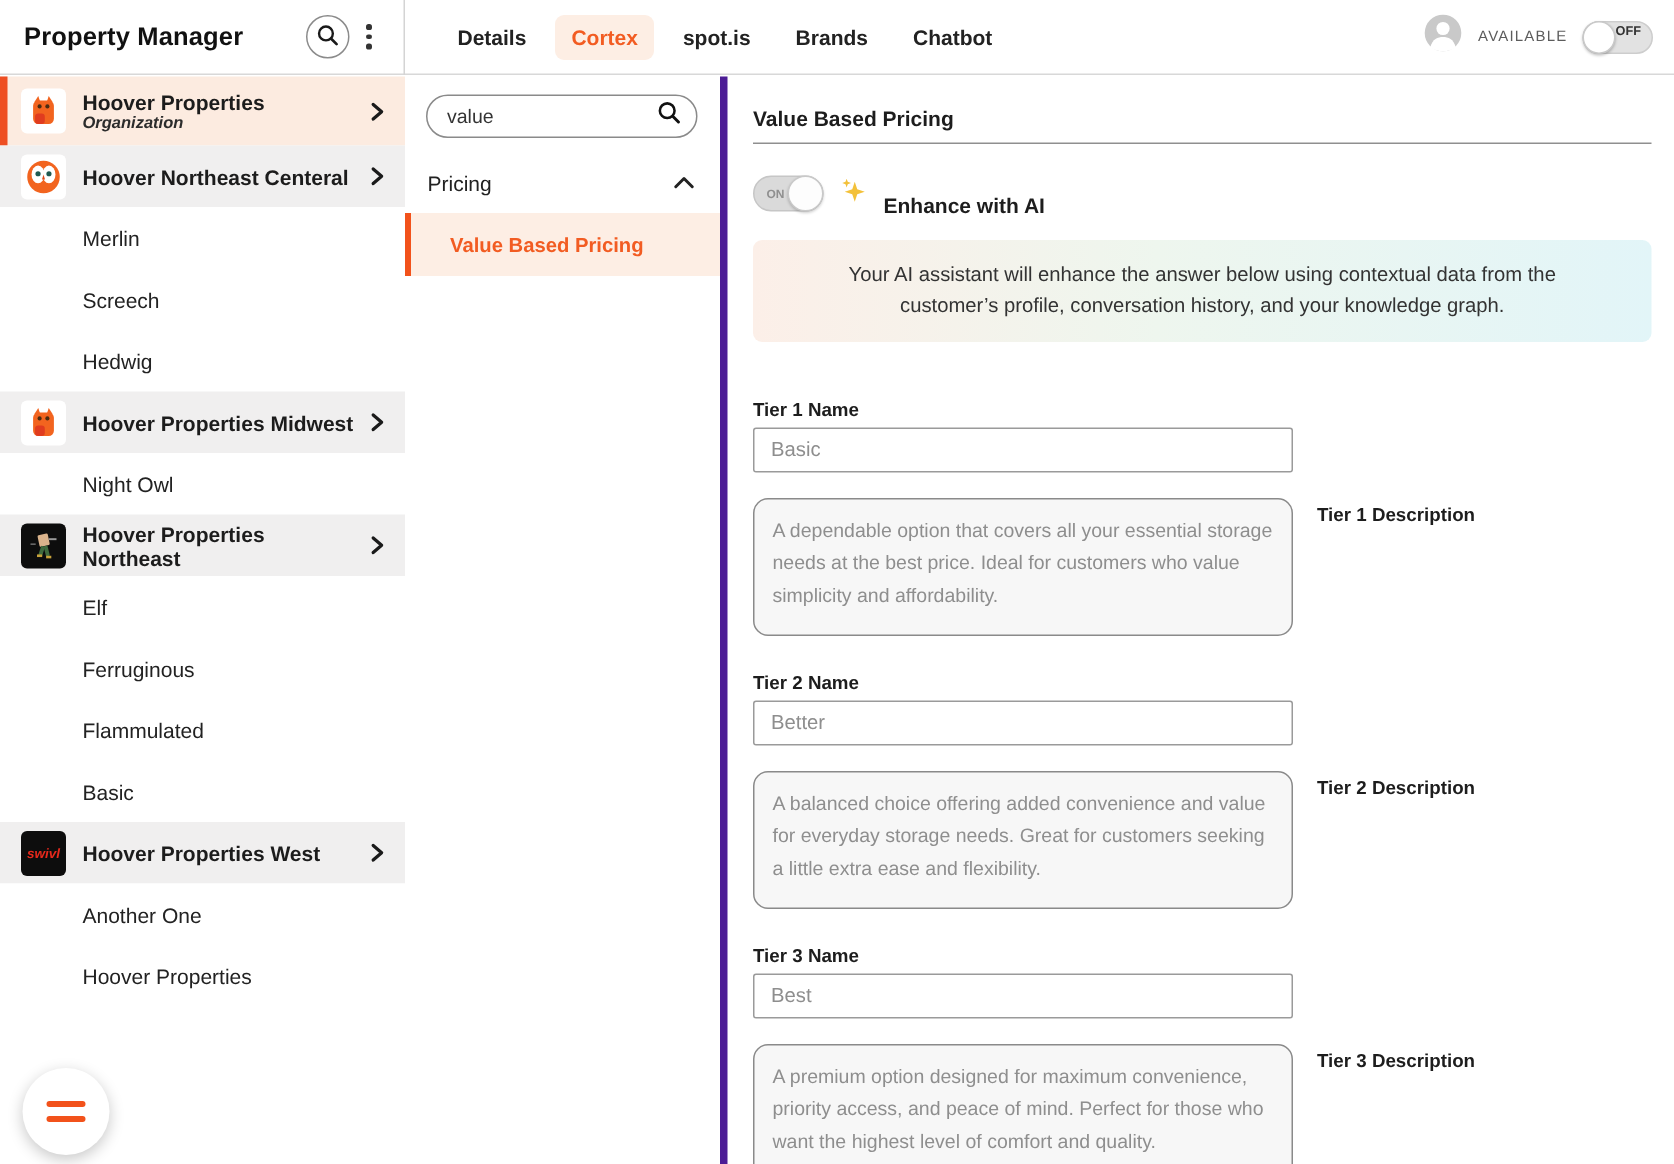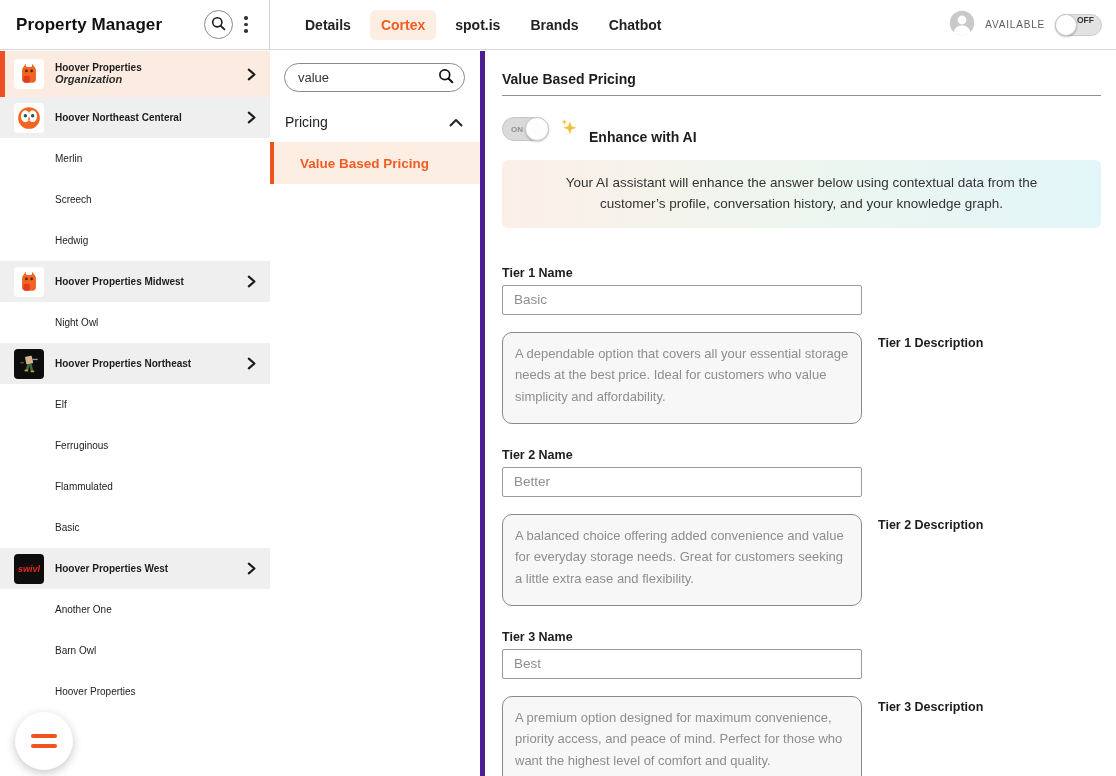--- a/index.html
+++ b/index.html
@@ -23,21 +23,21 @@
   .toggle-off .knob { position:absolute; left:-1px; top:-1px; width:22px; height:22px; border-radius:50%; background:#fff; border:1px solid #c9c9c9; box-shadow:0 1px 2px rgba(0,0,0,.25); }
   .toggle-off .t-label { font-size:8.5px; font-weight:700; color:#333; }
 
   
   .sidebar { position:absolute; left:0; top:51px; width:270px; height:725px; background:#fff; }
   .row { display:flex; align-items:center; width:100%; height:41px; padding:0 12px 0 14px; cursor:pointer; background:#fff; }
   .row.group { background:#f0efef; }
   .row.org { height:46px; background:#fcebe0; border-left:5px solid #ee4f23; padding-left:9px; }
   .row .tile { width:30px; height:30px; border-radius:4px; margin-right:11px; flex:0 0 30px; overflow:hidden; display:flex; align-items:center; justify-content:center; background:#fff; }
   .row .tile.dark { background:#0d0d0d; }
-  .row .lbl { font-size:10px; color:#222; }
+  .row .lbl { font-size:14px; color:#222; }
   .row.group .lbl, .row.org .lbl { font-weight:700; color:#1c1c1c; }
   .row.child { padding-left:55px; }
   .row .lbl-wrap { display:flex; flex-direction:column; line-height:1.15; }
   .row .sub { font-size:11px; font-style:italic; font-weight:700; color:#2c2c2c; }
   .row .chev { margin-left:auto; display:flex; }
   .swivl-txt { color:#e8291c; font-size:9px; font-weight:700; font-style:italic; letter-spacing:0; }
   .fab { position:absolute; left:15px; top:661px; width:58px; height:58px; border-radius:50%; background:#fff; border:none; box-shadow:0 3px 10px rgba(0,0,0,.22); cursor:pointer; display:flex; flex-direction:column; align-items:center; justify-content:center; gap:6px; }
   .fab i { display:block; width:26px; height:4px; border-radius:2px; background:#f2521b; }
 
   
@@ -236,23 +236,20 @@
           <svg width="13" height="13" viewBox="0 0 12 12">
             <path d="M3.5 1.5 L8.7 6 L3.5 10.5" fill="none" stroke="#1a1a1a" stroke-width="2" stroke-linecap="round" stroke-linejoin="round"></path>
           </svg>
         </span>
     </div>
 
     <div class="row child">
         <span class="lbl">Another One</span>
       </div>
     <div class="row child">
-        <span class="lbl">Barn Owl</span>
-      </div>
-    <div class="row child">
         <span class="lbl">Hoover Properties</span>
       </div>
 
     <button class="fab">
       <span style="display:flex;flex-direction:column;gap:6px;">
           <i style="display:block;width:26px;height:4px;border-radius:2px;background:#f2521b;"></i>
           <i style="display:block;width:26px;height:4px;border-radius:2px;background:#f2521b;"></i>
         </span>
     </button>
   </nav>

